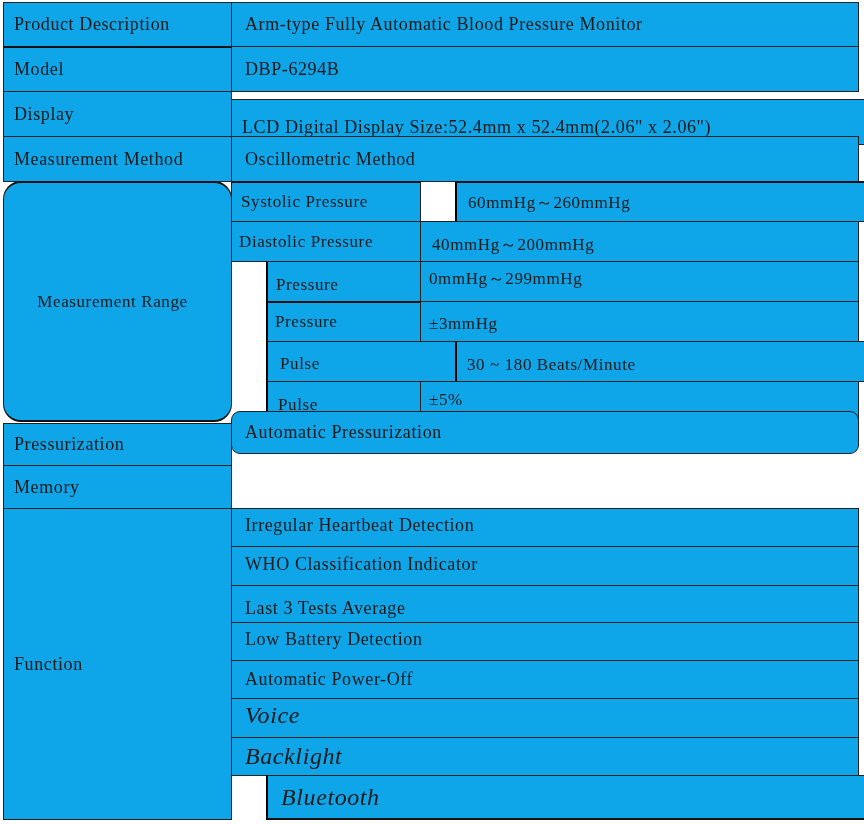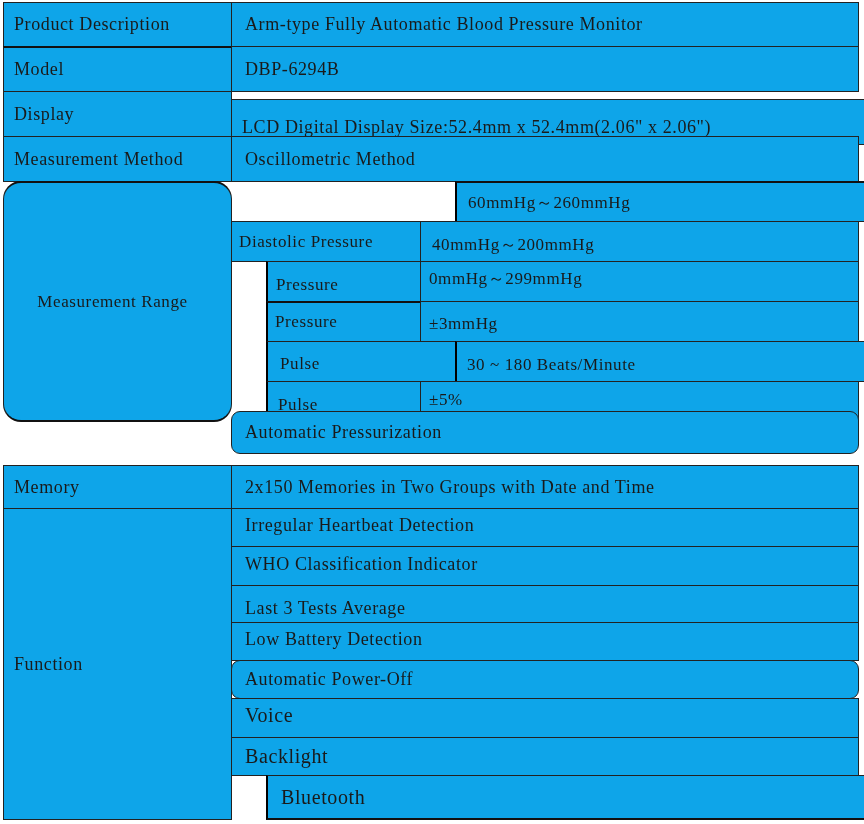--- a/index.html
+++ b/index.html
@@ -8,66 +8,67 @@
   .tbl { position:absolute; left:3px; top:2px; width:856px; height:818px; }
   .cell { position:absolute; box-sizing:border-box; border:1px solid #222; background:#0ea5e9;
           display:flex; align-items:center; font-size:18px; letter-spacing:0.6px; white-space:nowrap; }
   .thick-t { border-top:2px solid #111; }
   .thick-b { border-bottom:2px solid #111; }
   .thick-l { border-left:2px solid #000000;margin-left:35px; }
   .label { padding-left:10px; }
   .val { padding-left:13px; }
   .centered { justify-content:center; padding-left:0;border-radius:18px; }
   .sm { font-size:17px; }
-  .lg { font-size:20px; }
+  .lg { font-size:24px;font-style:italic; }
 </style>
 </head>
 <body>
 
 <div class="tbl">
 
   <div class="cell label" style="left:0;top:0;width:229px;height:45px;">Product Description</div>
   <div class="cell val" style="left:228px;top:0;width:628px;height:45px;">Arm-type Fully Automatic Blood Pressure Monitor</div>
 
   <div class="cell label thick-t" style="left:0;top:44px;width:229px;height:46px;">Model</div>
   <div class="cell val" style="left:228px;top:44px;width:628px;height:46px;">DBP-6294B</div>
 
   <div class="cell label" style="left:0;top:89px;width:229px;height:46px;align-items:flex-start;padding-top:12px;">Display</div>
   <div class="cell val" style="left:228px;top:97px;width:648px;height:46px;padding-left:10px;padding-top:10px;">LCD Digital Display   Size:52.4mm x 52.4mm(2.06" x 2.06")</div>
 
   <div class="cell label" style="left:0;top:134px;width:229px;height:46px;">Measurement Method</div>
   <div class="cell val" style="left:228px;top:134px;width:628px;height:46px;">Oscillometric Method</div>
 
   <div class="cell centered thick-t thick-b sm" style="left:0;top:179px;width:229px;height:241px;padding-right:10px;">Measurement Range</div>
 
+  <div class="cell thick-t sm" style="left:228px;top:179px;width:190px;height:41px;padding-left:9px;">Systolic Pressure</div>
   <div class="cell thick-t thick-l sm" style="left:417px;top:179px;width:439px;height:41px;padding-left:11px;">60mmHg～260mmHg</div>
 
   <div class="cell sm" style="left:228px;top:219px;width:190px;height:41px;padding-left:7px;">Diastolic Pressure</div>
   <div class="cell sm" style="left:417px;top:219px;width:439px;height:41px;padding-left:11px;padding-top:6px;">40mmHg～200mmHg</div>
 
   <div class="cell thick-l sm" style="left:228px;top:259px;width:190px;height:41px;padding-left:8px;padding-top:6px;">Pressure</div>
   <div class="cell sm" style="left:417px;top:259px;width:439px;height:41px;padding-left:8px;padding-bottom:6px;">0mmHg～299mmHg</div>
 
   <div class="cell thick-l thick-t sm" style="left:228px;top:299px;width:190px;height:41px;padding-left:7px;">Pressure</div>
   <div class="cell sm" style="left:417px;top:299px;width:439px;height:41px;padding-left:8px;padding-top:4px;">±3mmHg</div>
 
   <div class="cell thick-l sm" style="left:228px;top:339px;width:190px;height:41px;padding-left:12px;padding-top:4px;">Pulse</div>
   <div class="cell thick-l sm" style="left:417px;top:339px;width:439px;height:41px;padding-left:10px;padding-top:6px;">30 ~ 180 Beats/Minute</div>
 
   <div class="cell thick-l thick-b sm" style="left:228px;top:379px;width:190px;height:41px;padding-left:10px;padding-top:8px;">Pulse</div>
   <div class="cell thick-b sm" style="left:417px;top:379px;width:439px;height:41px;padding-left:8px;padding-bottom:2px;">±5%</div>
 
+  <div class="cell label" style="left:0;top:421px;width:229px;height:43px;">Pressurization</div>
   <div class="cell val" style="left:228px;top:409px;width:628px;height:43px;border-radius:9px;">Automatic Pressurization</div>
 
   <div class="cell label" style="left:0;top:463px;width:229px;height:44px;">Memory</div>
-  <div class="cell val" style="left:228px;top:463px;width:628px;height:44px;">2x150 Memories in Two Groups with Date and Time</div>
 
   <div class="cell label" style="left:0;top:506px;width:229px;height:312px;">Function</div>
 
   <div class="cell val" style="left:228px;top:506px;width:628px;height:39px;padding-bottom:4px;">Irregular Heartbeat Detection</div>
   <div class="cell val" style="left:228px;top:544px;width:628px;height:40px;padding-bottom:4px;">WHO Classification Indicator</div>
   <div class="cell val" style="left:228px;top:583px;width:628px;height:38px;padding-top:8px;">Last 3 Tests Average</div>
   <div class="cell val" style="left:228px;top:620px;width:628px;height:39px;align-items:flex-start;padding-top:6px;">Low Battery Detection</div>
-  <div class="cell val" style="left:228px;top:658px;width:628px;height:39px;border-radius:9px;">Automatic Power-Off</div>
+  <div class="cell val" style="left:228px;top:658px;width:628px;height:39px;">Automatic Power-Off</div>
   <div class="cell val lg" style="left:228px;top:696px;width:628px;height:40px;padding-bottom:6px;">Voice</div>
   <div class="cell val lg" style="left:228px;top:735px;width:628px;height:39px;">Backlight</div>
   <div class="cell val lg thick-l thick-b" style="left:228px;top:773px;width:628px;height:45px;">Bluetooth</div>
 </div>
 
 </body></html>

